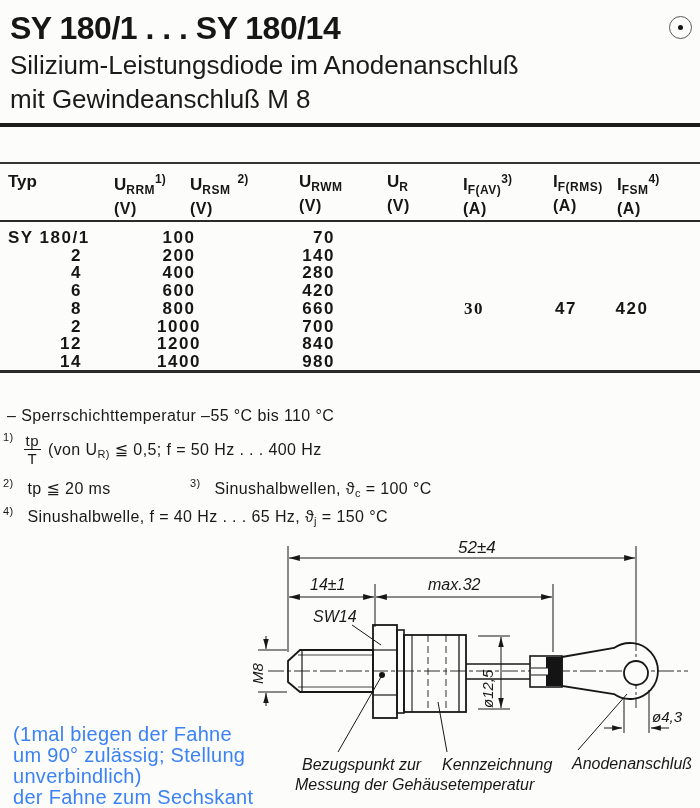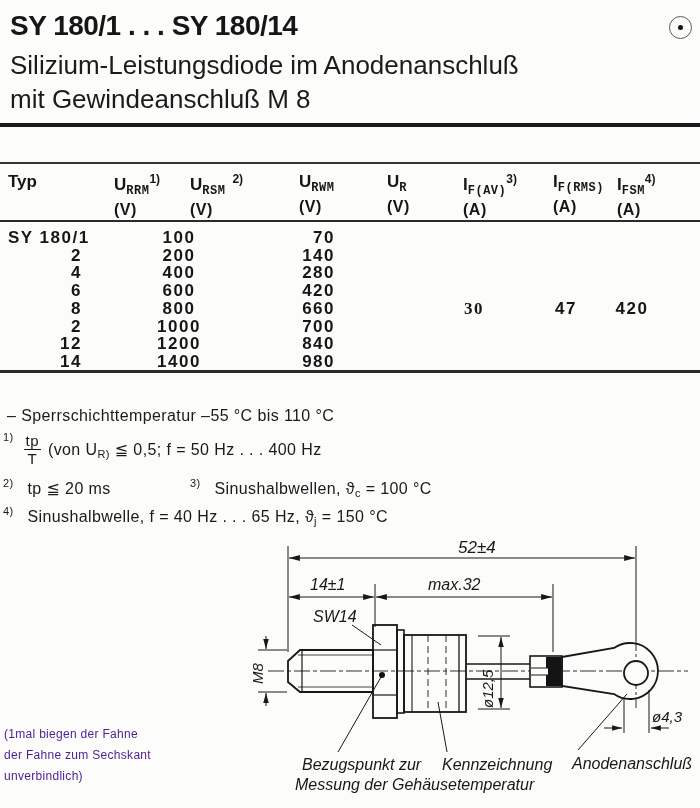--- a/index.html
+++ b/index.html
@@ -5,21 +5,21 @@
   html,body{margin:0;padding:0;}
   body{background:#e8e8e6;}
   .page{
     position:relative; width:700px; height:808px; margin:0 auto;
     background:#fcfcfa; color:#161616; overflow:hidden;
     font-family:"Liberation Sans", sans-serif;
   }
   
   .title{
     position:absolute; left:10px; top:10px;
-    font-size:28px; font-weight:bold; letter-spacing:-0.5px; white-space:nowrap;
+    font-size:32px; font-weight:bold; letter-spacing:-0.5px; white-space:nowrap;
   }
   .subtitle{
     position:absolute; left:10px; font-size:26px; font-weight:normal;
     letter-spacing:0; white-space:nowrap; color:#1b1b1b;
   }
   .subtitle.l1{top:50px;}
   .subtitle.l2{top:84px;}
   .corner-icon{
     position:absolute; left:669px; top:16px; width:21px; height:21px;
     border:1.6px solid #5a5a5a; border-radius:50%;
@@ -29,21 +29,21 @@
     background:#141414; border-radius:50%;
   }
   
   .rule{position:absolute; left:0; width:700px; background:#1c1c1c;}
   .rule.thick{top:123px; height:4px;}
   .rule.r1{top:162px; height:2px; background:#343434;}
   .rule.r2{top:220px; height:2px; background:#2a2a2a;}
   .rule.r3{top:370px; height:2.5px; background:#2a2a2a;}
   
   .th{position:absolute; top:172px; font-size:17px; font-weight:bold; white-space:nowrap;}
-  .th .tsub{font-size:12px; vertical-align:-4px; letter-spacing:0.5px;font-family:Liberation Mono, monospace;}
+  .th .tsub{font-size:12px; vertical-align:-4px; letter-spacing:0.5px;}
   .th .tsup{font-size:12px; vertical-align:7px;}
   .th .tsup.gap{margin-left:7px;}
   .th .unit{font-size:16px; font-weight:bold; margin-top:3px; letter-spacing:0.5px;}
   .tr{position:absolute; left:0; width:700px; height:18px;}
   .td{position:absolute; font-size:17px; font-weight:bold; letter-spacing:1.5px; white-space:nowrap;}
   .td.typ{left:8px;  width:74px; text-align:right;}
   .td.v1 {left:144px; width:70px; text-align:center;}
   .td.v2 {left:265px; width:70px; text-align:right;}
   .td.sh1{left:450px; width:48px; text-align:center;font-family:Liberation Serif, serif;}
   .td.sh2{left:542px; width:48px; text-align:center;}
@@ -60,22 +60,22 @@
   .frac .den{display:block; border-top:1.5px solid #1a1a1a; padding:1px 2px 0 2px;}
   .note2{left:3px; top:477px;text-align:right;}
   .note3{left:190px; top:477px;}
   .note4{left:3px; top:505px;}
   .note .ntext{margin-left:9px;}
   
   .drawing{position:absolute; left:0; top:0; width:700px; height:808px;}
   .drawing text{font-family:"Liberation Sans", sans-serif; font-style:italic; fill:#181818;}
   
   .footer-note{
-    position:absolute; left:4px; top:724px; font-size:12px; line-height:21px;
-    letter-spacing:0.3px; white-space:nowrap; color:#4c1d95;
+    position:absolute; left:13px; top:724px; font-size:20px; line-height:21px;
+    letter-spacing:0.3px; white-space:nowrap; color:#3b82f6;
   }
 </style>
 </head>
 <body>
 
 <div class="page">
 
   <div class="title">SY 180/1 . . . SY 180/14</div>
   <div class="subtitle l1">Silizium-Leistungsdiode im Anodenanschluß</div>
   <div class="subtitle l2">mit Gewindeanschluß M 8</div>
@@ -292,17 +292,18 @@
 
     <line x1="447" y1="752" x2="438" y2="702" stroke="#181818" stroke-width="1"></line>
     <text x="442" y="770" font-size="16">Kennzeichnung</text>
 
     <line x1="578" y1="750" x2="627" y2="694" stroke="#181818" stroke-width="1"></line>
     <text x="572" y="769" font-size="16">Anodenanschluß</text>
   </svg>
 
   <div class="footer-note">
     <div>(1mal biegen der Fahne</div>
+    <div>um 90° zulässig; Stellung</div>
+    <div>unverbindlich)</div>
     <div>der Fahne zum Sechskant</div>
-    <div>unverbindlich)</div>
   </div>
 
 </div>
 
 </body></html>

